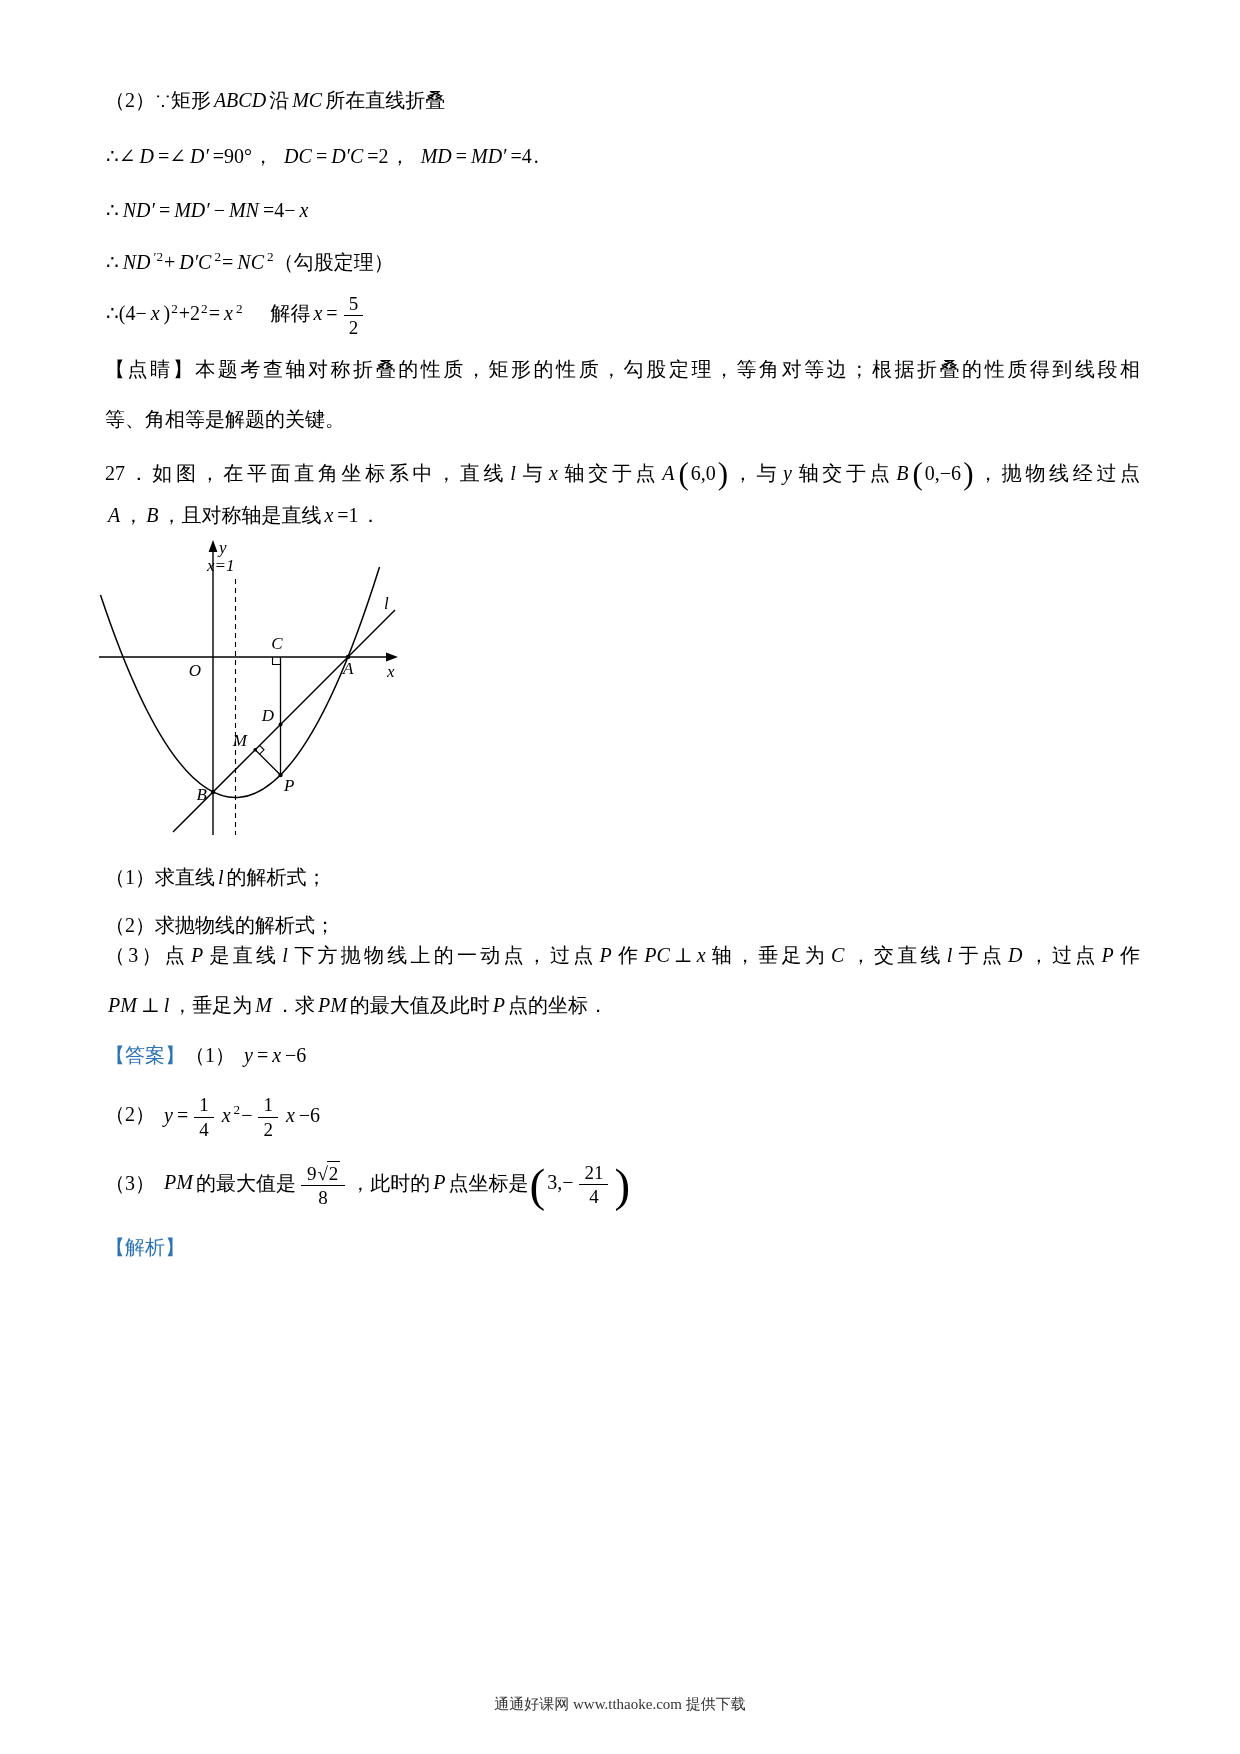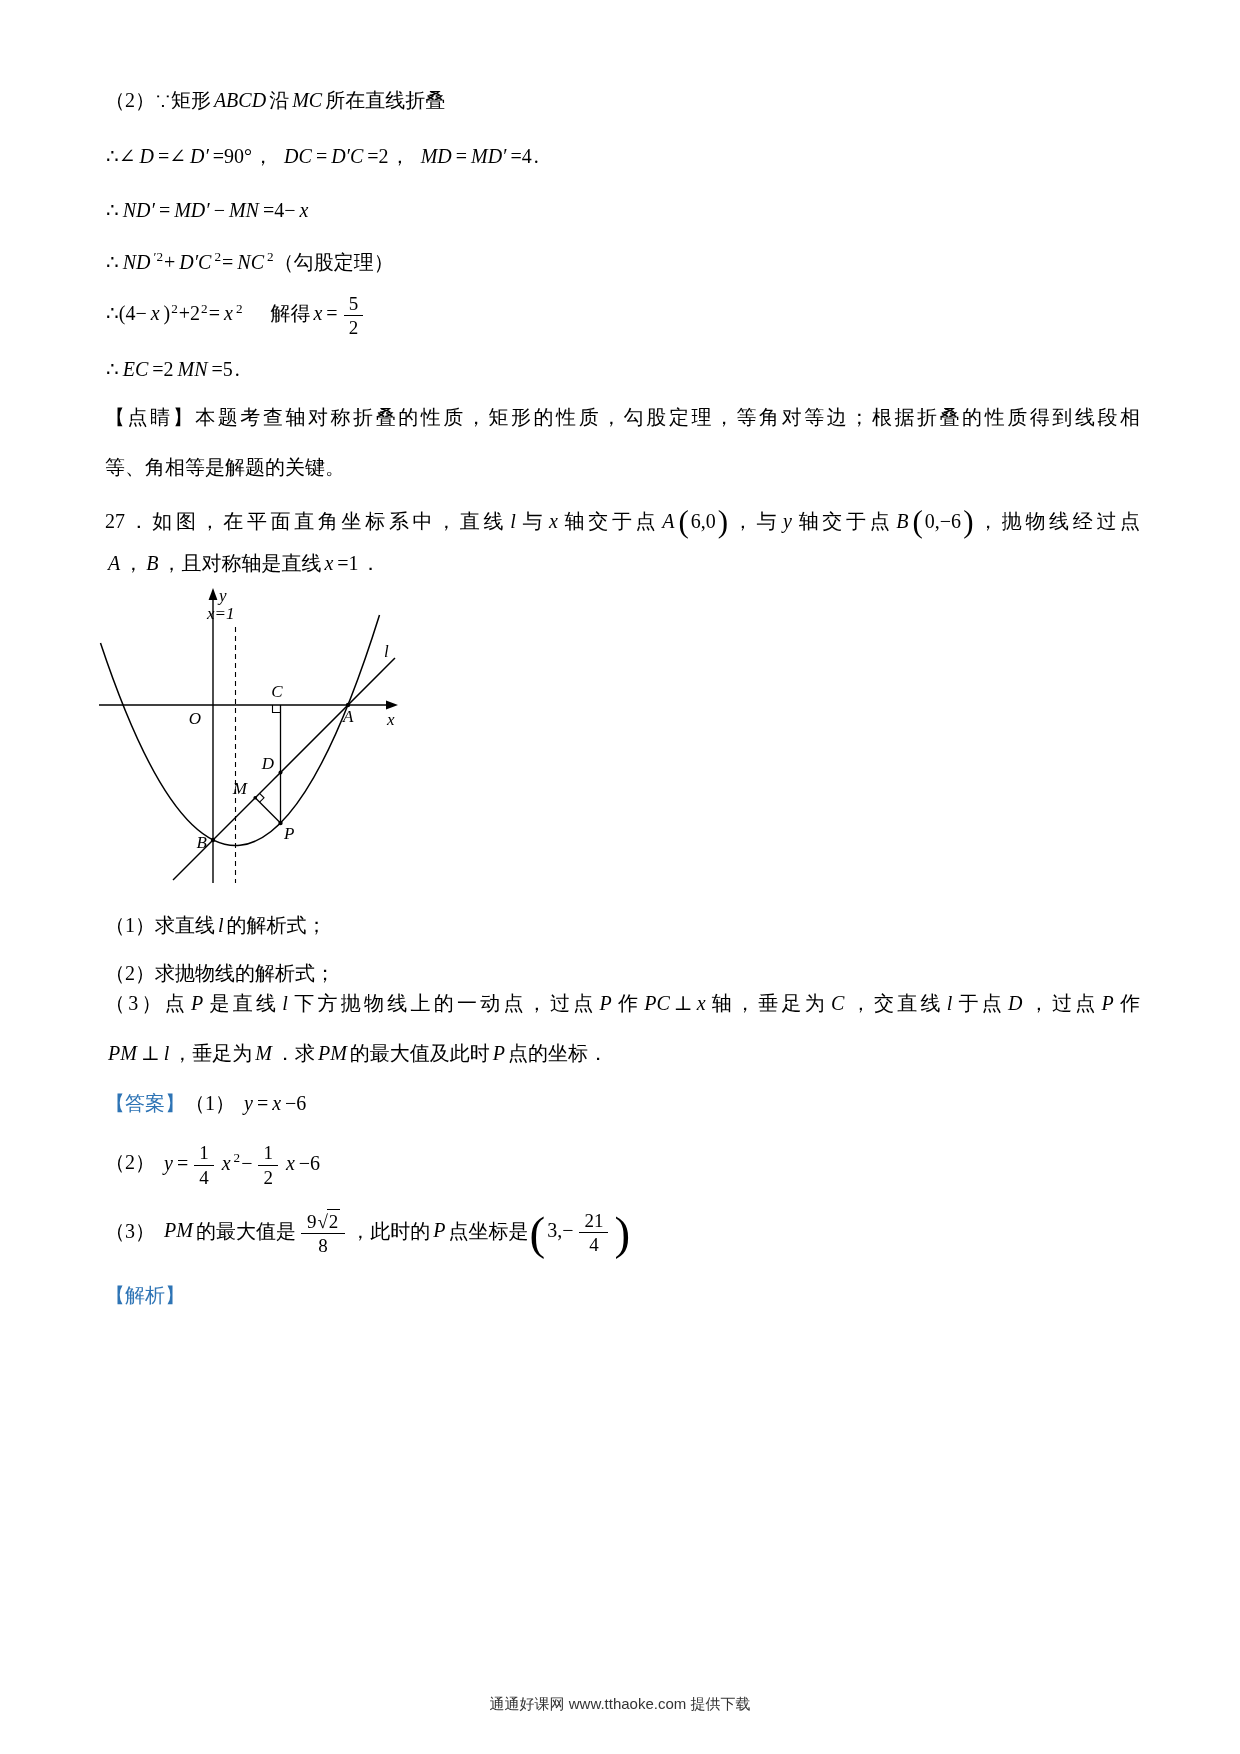--- a/index.html
+++ b/index.html
@@ -29,41 +29,40 @@
   .rsym { }
   .radbar { border-top:1.5px solid #000; padding:0 2px; margin-left:-1px; }
   .big  { font-size:155%; line-height:0; vertical-align:-0.12em; padding:0 1px; }
   .bigt { font-size:235%; line-height:0; vertical-align:middle; padding:0 1px; }
   .badge { color:var(--accent,#2E74B5); }
   .gap { display:inline-block; }
   .figure { margin:6px 0 10px -10px; }
   .flabel { font-family:"Liberation Serif","DejaVu Serif",serif; font-style:italic; font-size:17px; fill:#000; }
   .footer {
     position:absolute; left:0; right:0; bottom:40px; text-align:center;
-    font-size:15px; color:#333; font-family:Liberation Sans, sans-serif;
+    font-size:15px; color:#333; font-family:Liberation Serif, serif;
   }
 </style>
 </head>
 <body>
 
 <div class="page">
   <div class="content">
 
     <div id="lines-top">
         <div class="line g28"><span class="t">（2）∵矩形</span><span class="mi">ABCD</span><span class="t">沿</span><span class="mi">MC</span><span class="t">所在直线折叠</span></div>
         <div class="line g26"><span class="mn">∴∠</span><span class="mi">D</span><span class="mn">=∠</span><span class="mi">D′</span><span class="mn">=90°</span><span class="t">，</span><span class="gap" style="width: 8px;"></span><span class="mi">DC</span><span class="mn">=</span><span class="mi">D′C</span><span class="mn">=2</span><span class="t">，</span><span class="gap" style="width: 8px;"></span><span class="mi">MD</span><span class="mn">=</span><span class="mi">MD′</span><span class="mn">=4</span><span class="mn">.</span></div>
         <div class="line g24"><span class="mn">∴</span><span class="mi">ND′</span><span class="mn">=</span><span class="mi">MD′</span><span class="mn">−</span><span class="mi">MN</span><span class="mn">=4−</span><span class="mi">x</span></div>
         <div class="line g16"><span class="mn">∴</span><span class="mi">ND</span><sup class="msup">′2</sup><span class="mn">+</span><span class="mi">D′C</span><sup class="msup">2</sup><span class="mn">=</span><span class="mi">NC</span><sup class="msup">2</sup><span class="t">（勾股定理）</span></div>
         <div class="line g16"><span class="mn">∴(4−</span><span class="mi">x</span><span class="mn">)</span><sup class="msup">2</sup><span class="mn">+2</span><sup class="msup">2</sup><span class="mn">=</span><span class="mi">x</span><sup class="msup">2</sup><span class="gap" style="width: 28px;"></span><span class="t">解得</span><span class="mi">x</span><span class="mn">=</span><span class="frac">
             <span class="fnum">
               <span class="t">5</span>
             </span>
             <span class="fden"><span class="t">2</span></span>
           </span></div>
-        <div class="line g20"><span class="mn">∴</span><span class="mi">EC</span><span class="mn">=2</span><span class="mi">MN</span><span class="mn">=5</span><span class="mn">.</span></div>
         <div class="line pj g22"><span class="t">【点睛】本题考查轴对称折叠的性质，矩形的性质，勾股定理，等角对等边；根据折叠的性质得到线段相</span></div>
         <div class="line g26"><span class="t">等、角相等是解题的关键。</span></div>
         <div class="line pj g14"><span class="t">27．如图，在平面直角坐标系中，直线</span><span class="mi">l</span><span class="t">与</span><span class="mi">x</span><span class="t">轴交于点</span><span class="mi">A</span><span class="big">(</span><span class="mn">6,0</span><span class="big">)</span><span class="t">，与</span><span class="mi">y</span><span class="t">轴交于点</span><span class="mi">B</span><span class="big">(</span><span class="mn">0,−6</span><span class="big">)</span><span class="t">，抛物线经过点</span></div>
         <div class="line g8"><span class="mi">A</span><span class="t">，</span><span class="mi">B</span><span class="t">，且对称轴是直线</span><span class="mi">x</span><span class="mn">=1</span><span class="mn">．</span></div>
       </div>
 
     <div class="figure">
       <svg width="330" height="312" viewBox="0 0 330 312">
 
         <line x1="118" y1="12" x2="118" y2="298" stroke="#000" stroke-width="1.4"></line>

